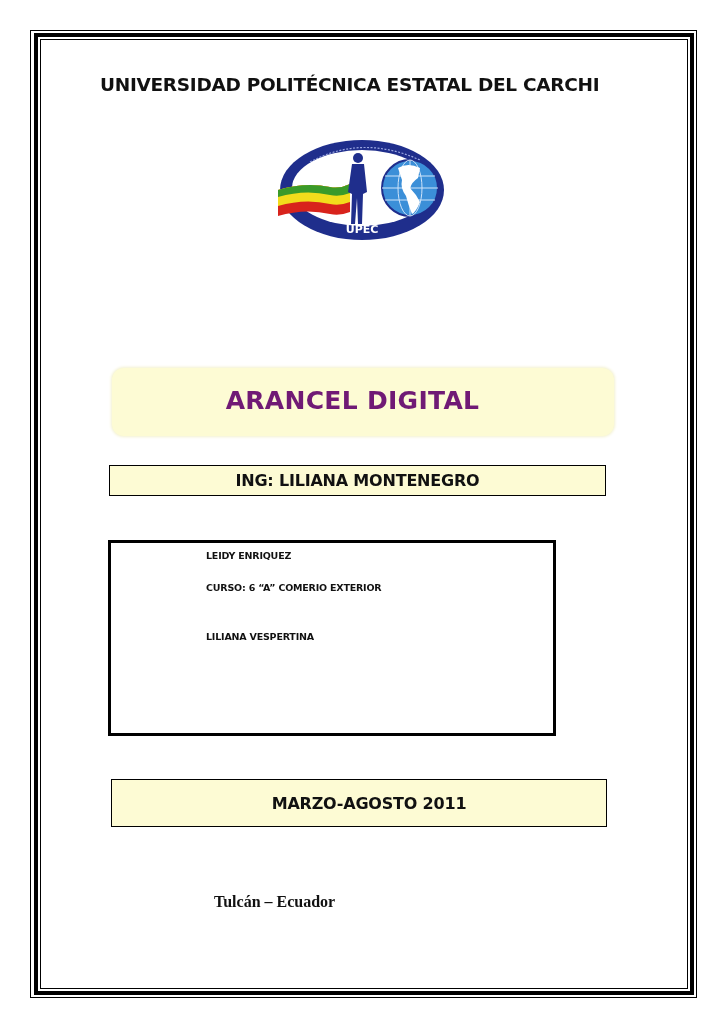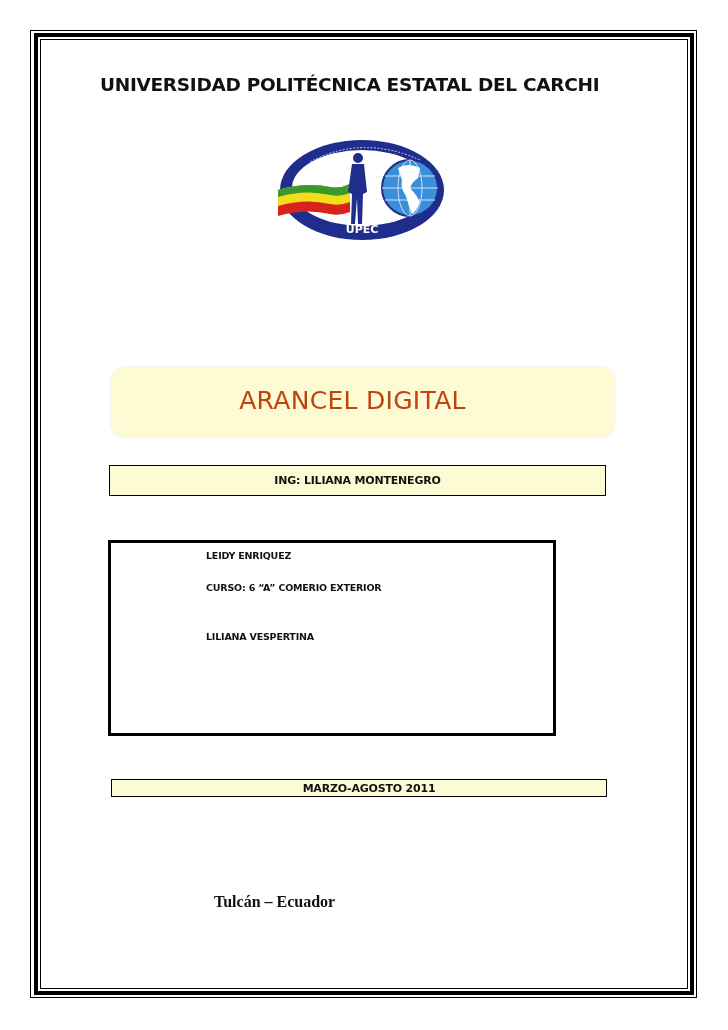--- a/index.html
+++ b/index.html
@@ -32,43 +32,43 @@
     font-family:"Liberation Serif", serif; font-weight:bold; font-size:14px; line-height:17px;
     letter-spacing:0.1px;
   }
   .title-box {
     position:absolute; left:112px; top:368px; width:502px; height:68px;
     background:#fdfbd4; border-radius:12px;
     box-shadow:0 0 3px 1px #f3f1d0;
     display:flex; align-items:center; justify-content:center;
   }
   .title-text {
-    font-family:"DejaVu Sans", sans-serif; font-size:25px; color:#c2410c; letter-spacing:0.3px;
-    margin-right:21px; margin-top:-4px;
+    font-family:"DejaVu Sans", sans-serif; font-size:25px; color:#701a75; letter-spacing:0.3px;
+    margin-right:21px; margin-top:-4px;font-weight:bold;
   }
   .ing-box {
     position:absolute; left:109px; top:465px; width:497px; height:31px;
     background:#fdfbd4; border:1px solid #000; box-sizing:border-box;
     display:flex; align-items:center; justify-content:center;
   }
   .ing-text, .period-text {
-    font-family:"DejaVu Sans", sans-serif; font-weight:bold; font-size:11px;
+    font-family:"DejaVu Sans", sans-serif; font-weight:bold; font-size:16px;
     letter-spacing:-0.2px;
   }
   .info-box {
     position:absolute; left:108px; top:540px; width:448px; height:196px;
     border:3px solid #000; box-sizing:border-box;
   }
   .info-line {
     position:absolute; left:95px;
     font-family:"DejaVu Sans", sans-serif; font-weight:bold; font-size:9.5px; letter-spacing:-0.2px;
     white-space:nowrap;
   }
   .period-box {
-    position:absolute; left:111px; top:779px; width:496px; height:18px;
+    position:absolute; left:111px; top:779px; width:496px; height:48px;
     background:#fdfbd4; border:1px solid #000; box-sizing:border-box;
     display:flex; align-items:center; justify-content:center;padding-left:20px;
   }
   .city {
     position:absolute; left:214px; top:893px; width:300px; text-align:left;
     font-family:"Liberation Serif", serif; font-weight:bold; font-size:16px;
   }
 </style>
 </head>
 <body>

